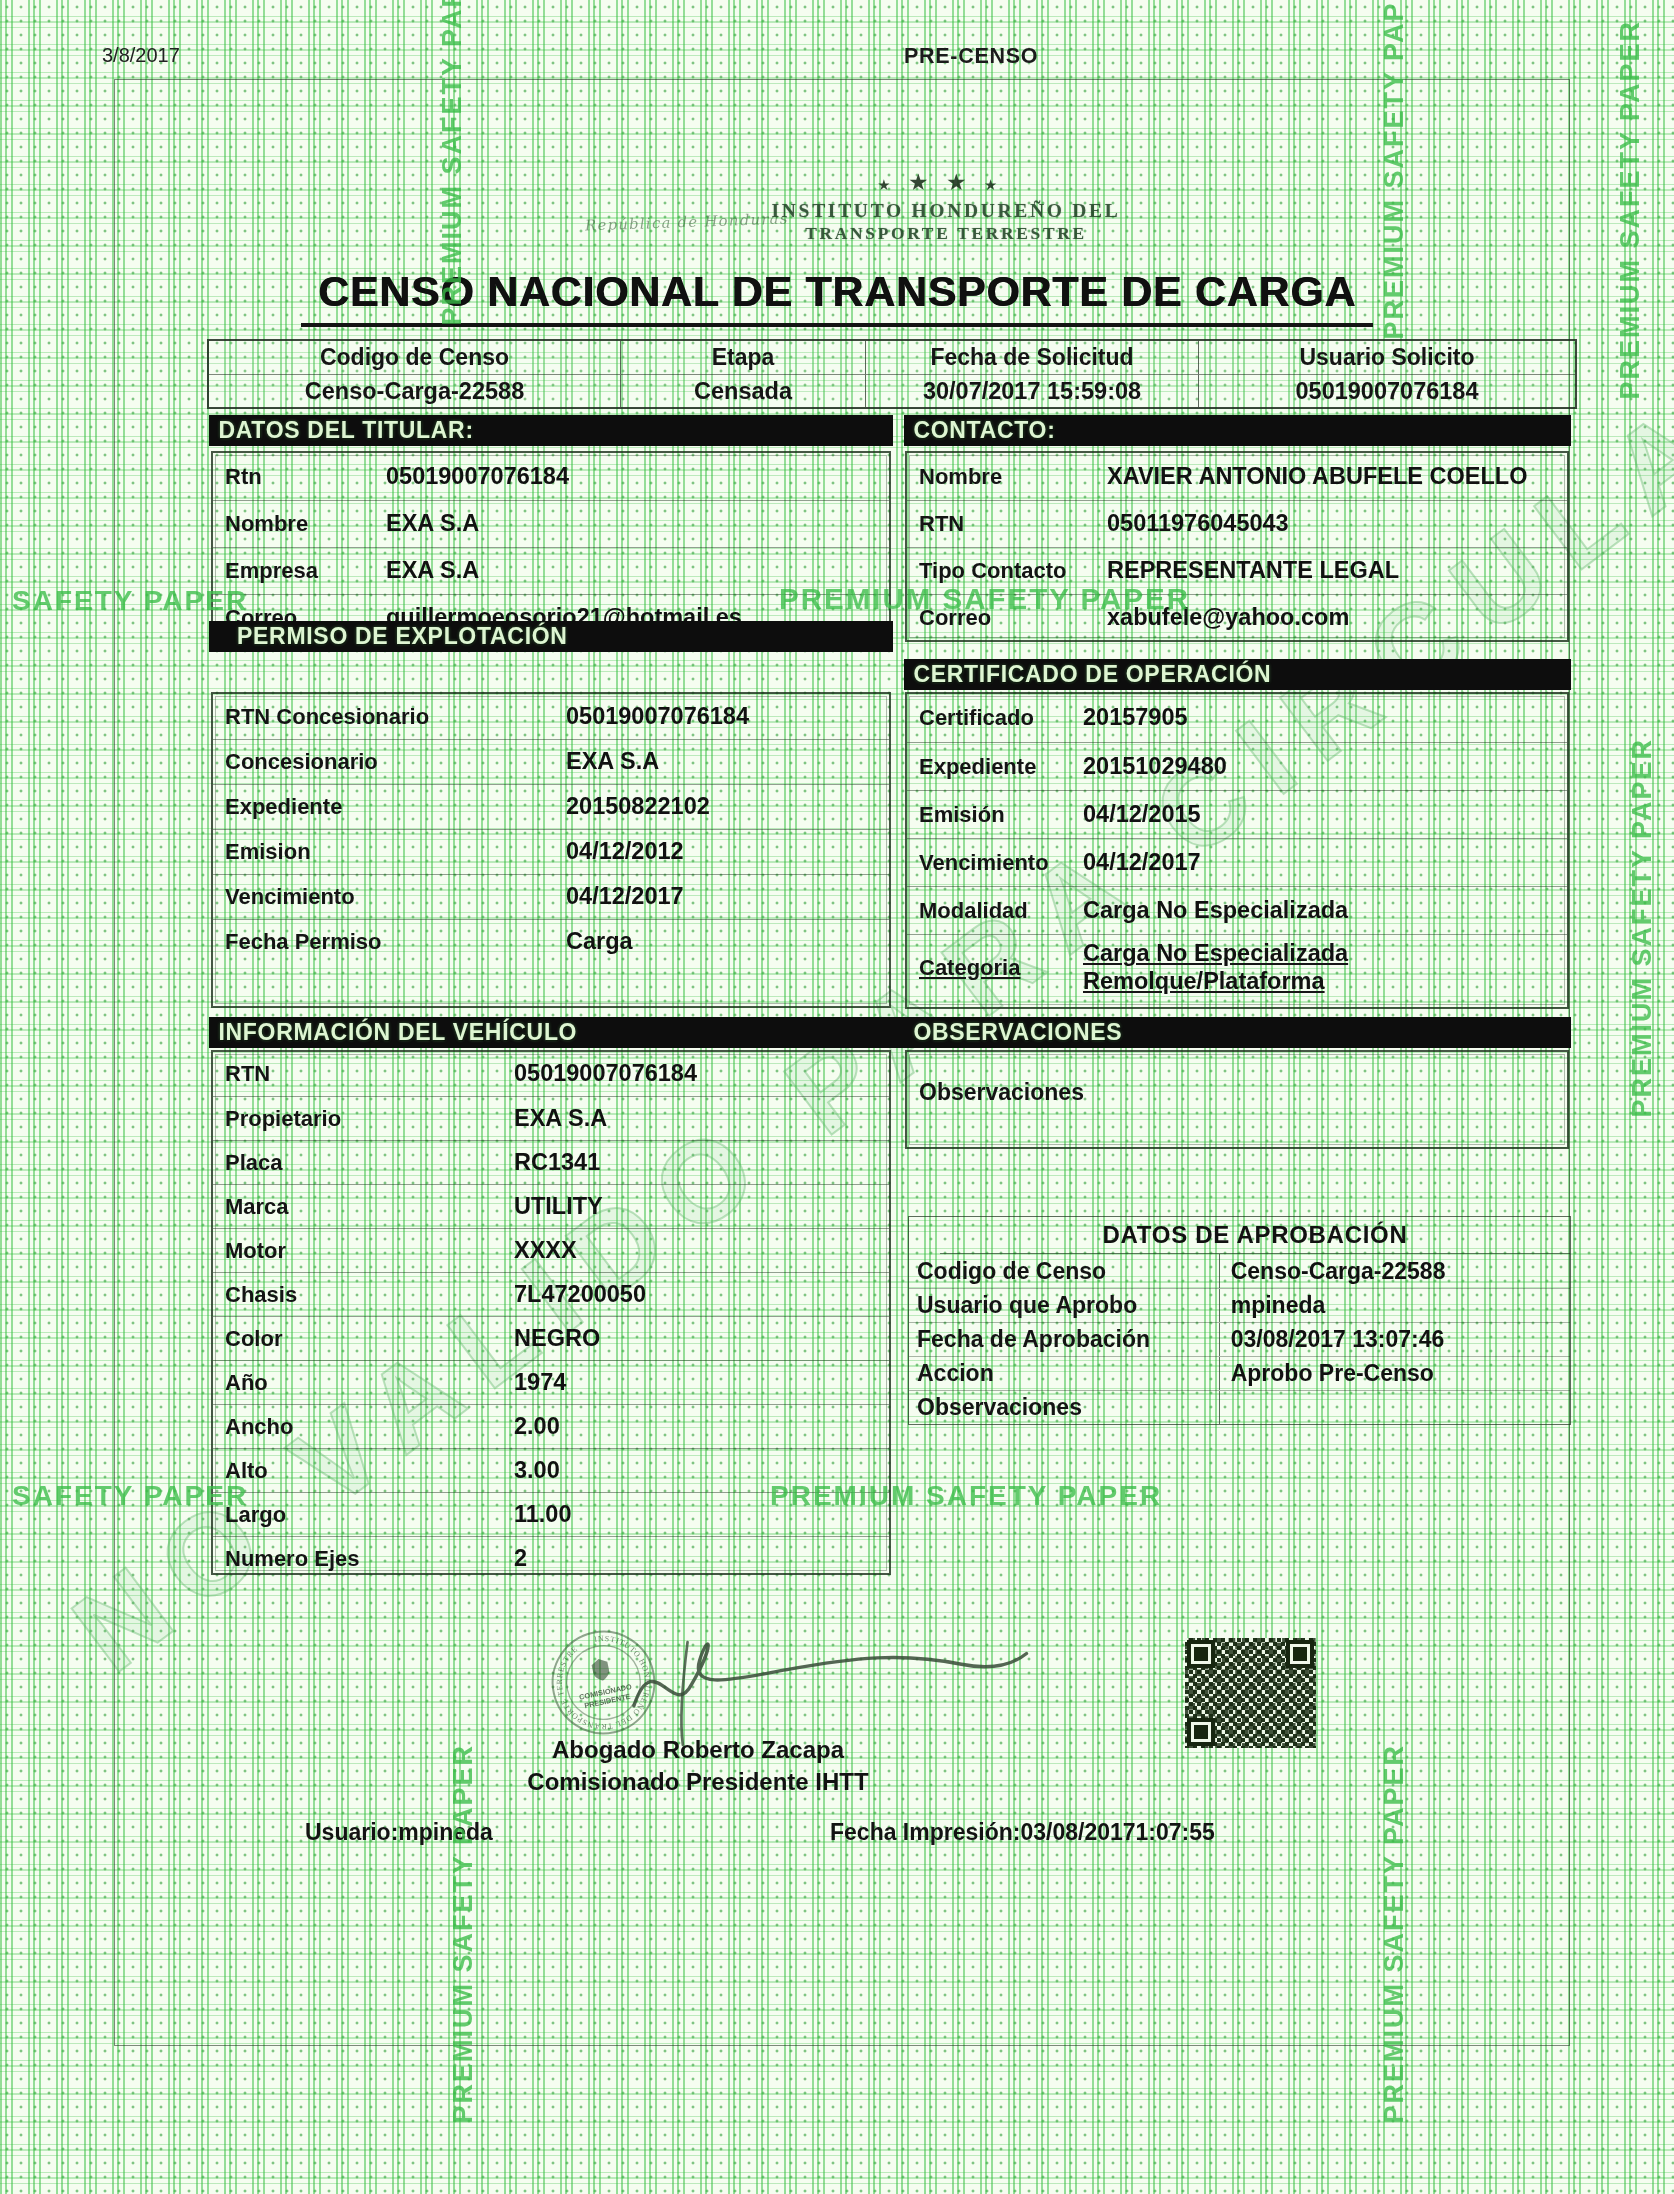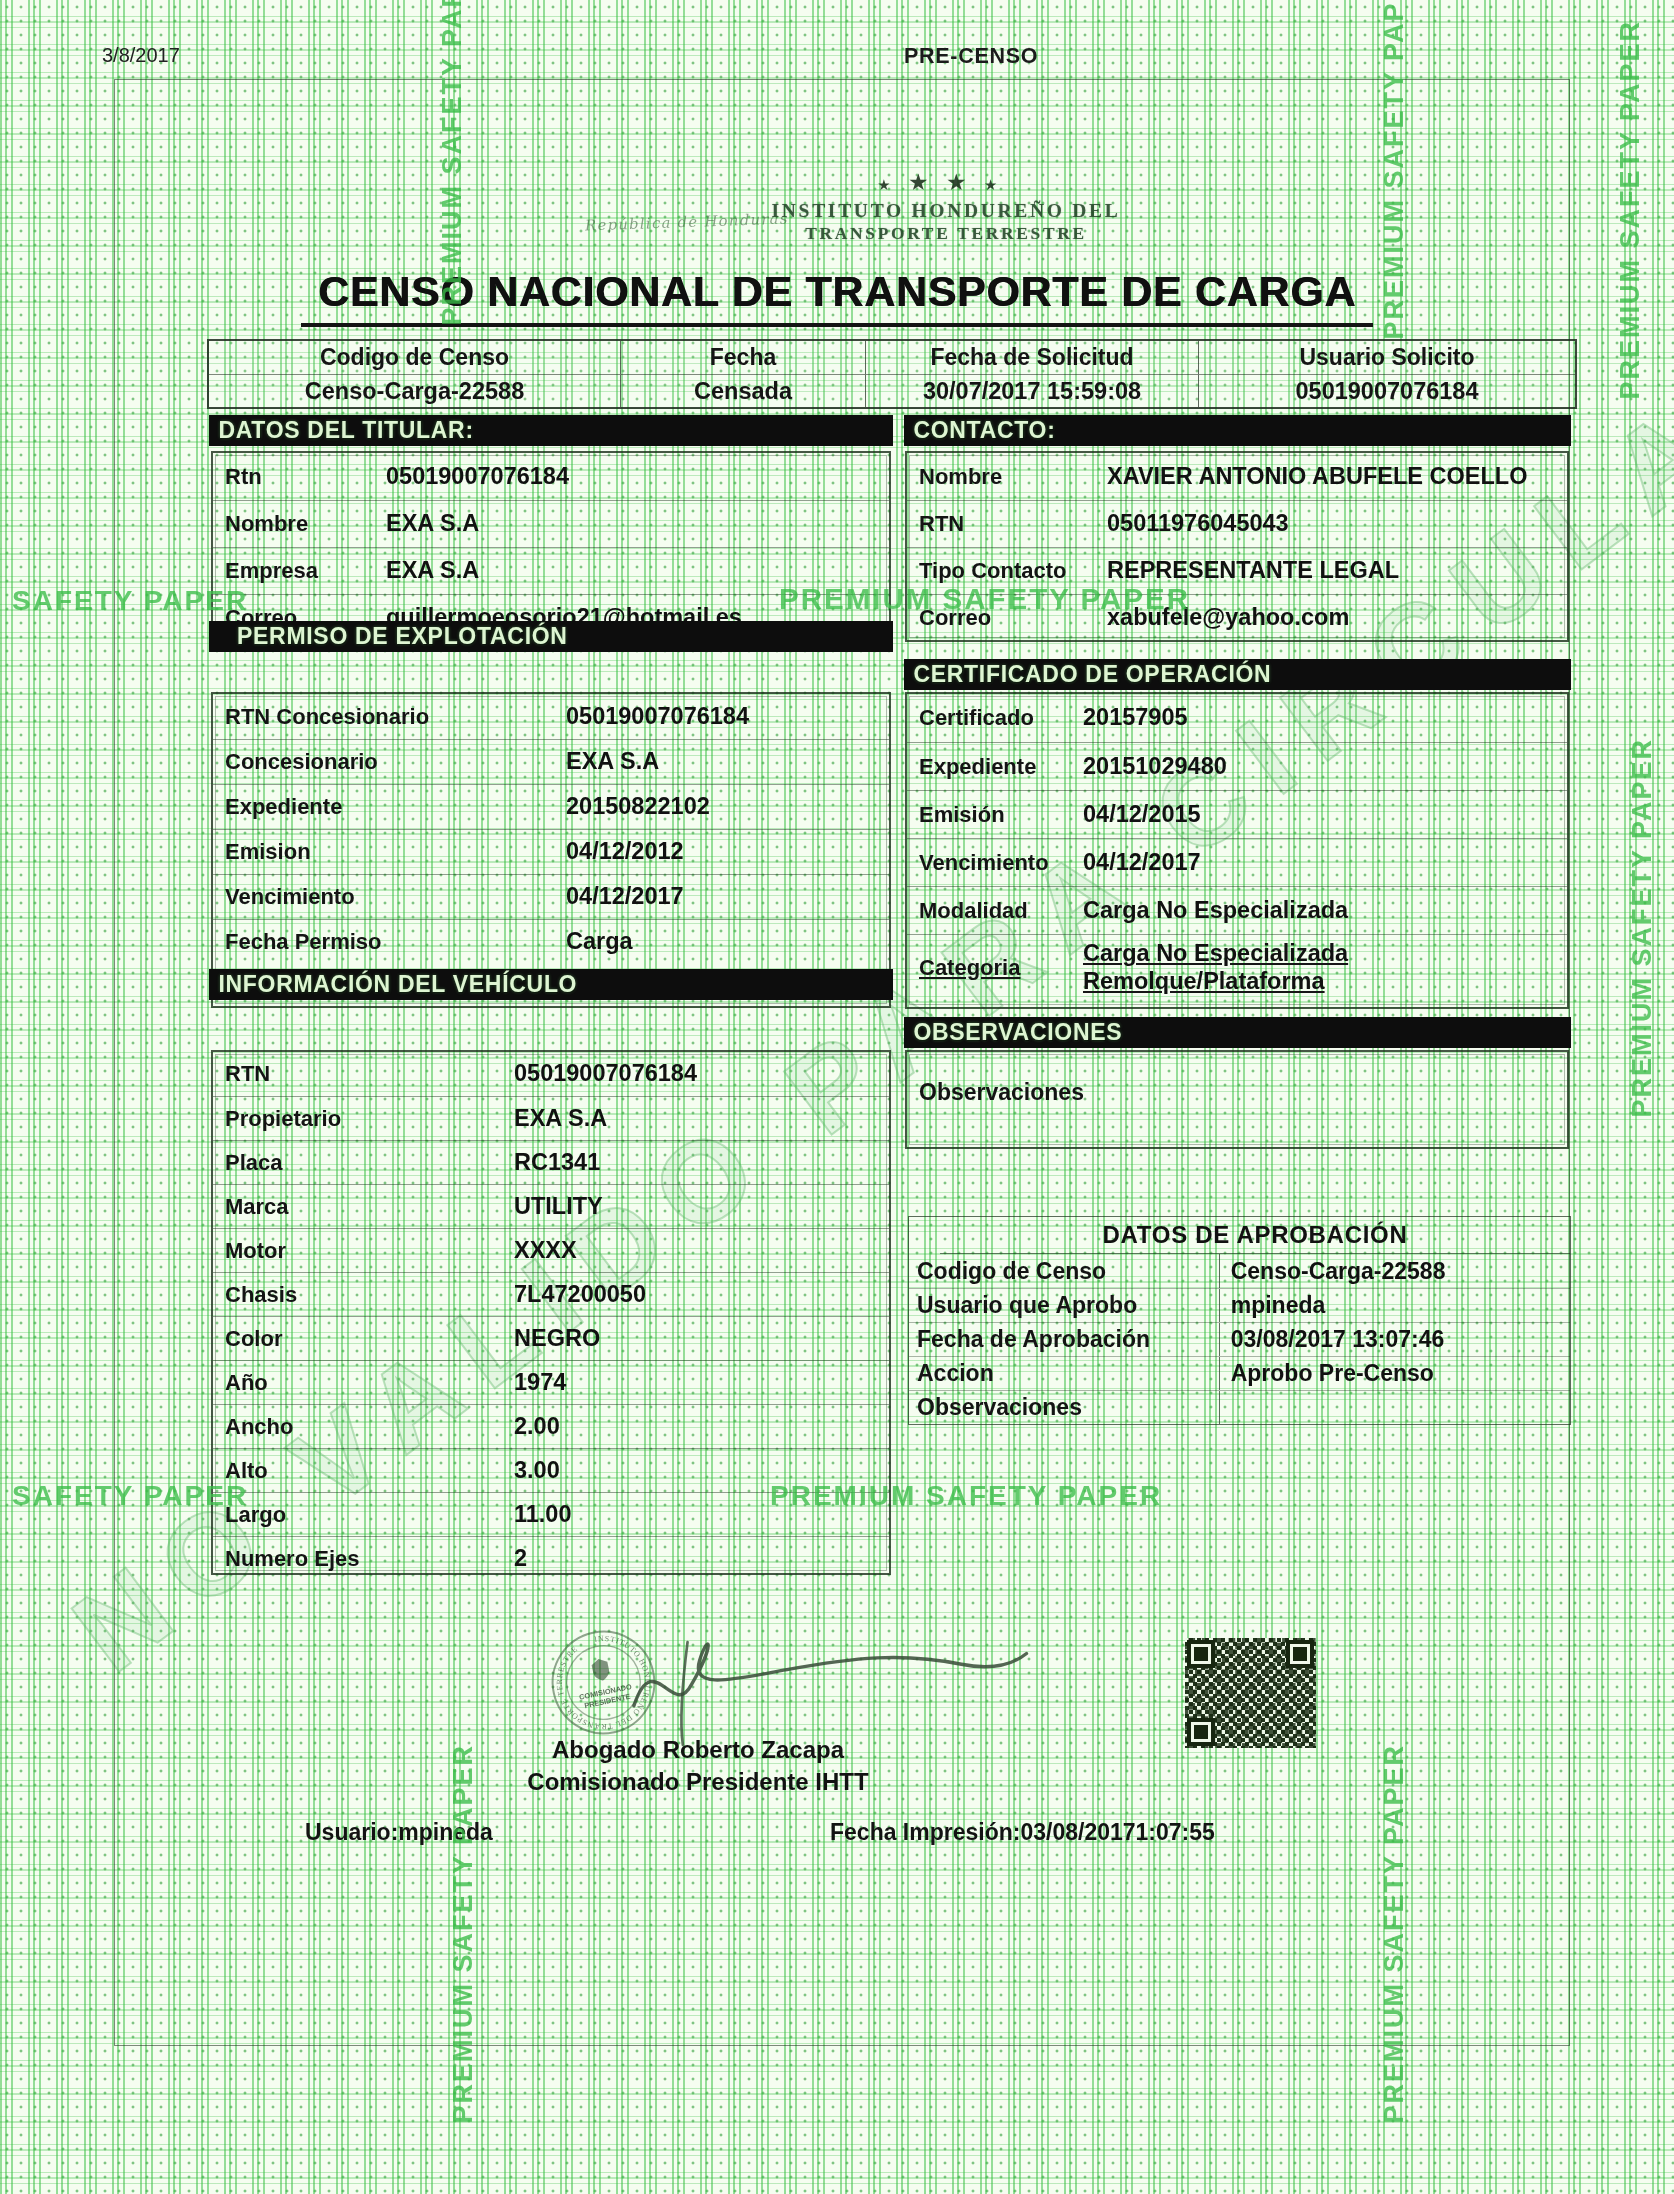--- a/index.html
+++ b/index.html
@@ -112,21 +112,21 @@
     <div class="logoline ll2">TRANSPORTE TERRESTRE</div>
   </div>
   <div class="abs script-note">República de Honduras</div>
 
   <div class="abs title-wrap">
     <span class="doc-title">CENSO NACIONAL DE TRANSPORTE DE CARGA</span>
   </div>
 
   <div class="abs hdr-table">
     <div class="hcell lab">Codigo de Censo</div>
-    <div class="hcell lab">Fecha</div>
+    <div class="hcell lab">Etapa</div>
     <div class="hcell lab">Fecha de Solicitud</div>
     <div class="hcell lab lastcol">Usuario Solicito</div>
     <div class="hcell val">Censo-Carga-22588</div>
     <div class="hcell val">Censada</div>
     <div class="hcell val">30/07/2017 15:59:08</div>
     <div class="hcell val lastcol">05019007076184</div>
   </div>
 
   <div class="secbar" style="left:904px;top:415px;width:667px;">CONTACTO:</div>
   <div class="secbar" style="left:209px;top:415px;width:684px;">DATOS DEL TITULAR:</div>
@@ -218,21 +218,21 @@
         <div class="flabel">Modalidad</div>
         <div class="fvalue">Carga No Especializada</div>
       </div>
       <div class="frow">
         <div class="flabel">Categoria</div>
         <div class="fvalue">Carga No Especializada
 Remolque/Plataforma</div>
       </div>
     </div>
 
-  <div class="secbar" style="left:209px;top:969px;width:684px;">INFORMACIÓN DEL VEHÍCULO</div>
+  <div class="secbar" style="left:209px;top:1017px;width:824px;">INFORMACIÓN DEL VEHÍCULO</div>
   <div class="secbar" style="left:904px;top:1017px;width:667px;">OBSERVACIONES</div>
 
   <div class="fbox c-veh" style="left:211px;top:1050px;width:680px;height:525px;">
       <div class="frow">
         <div class="flabel">RTN</div>
         <div class="fvalue">05019007076184</div>
       </div>
       <div class="frow">
         <div class="flabel">Propietario</div>
         <div class="fvalue">EXA S.A</div>

